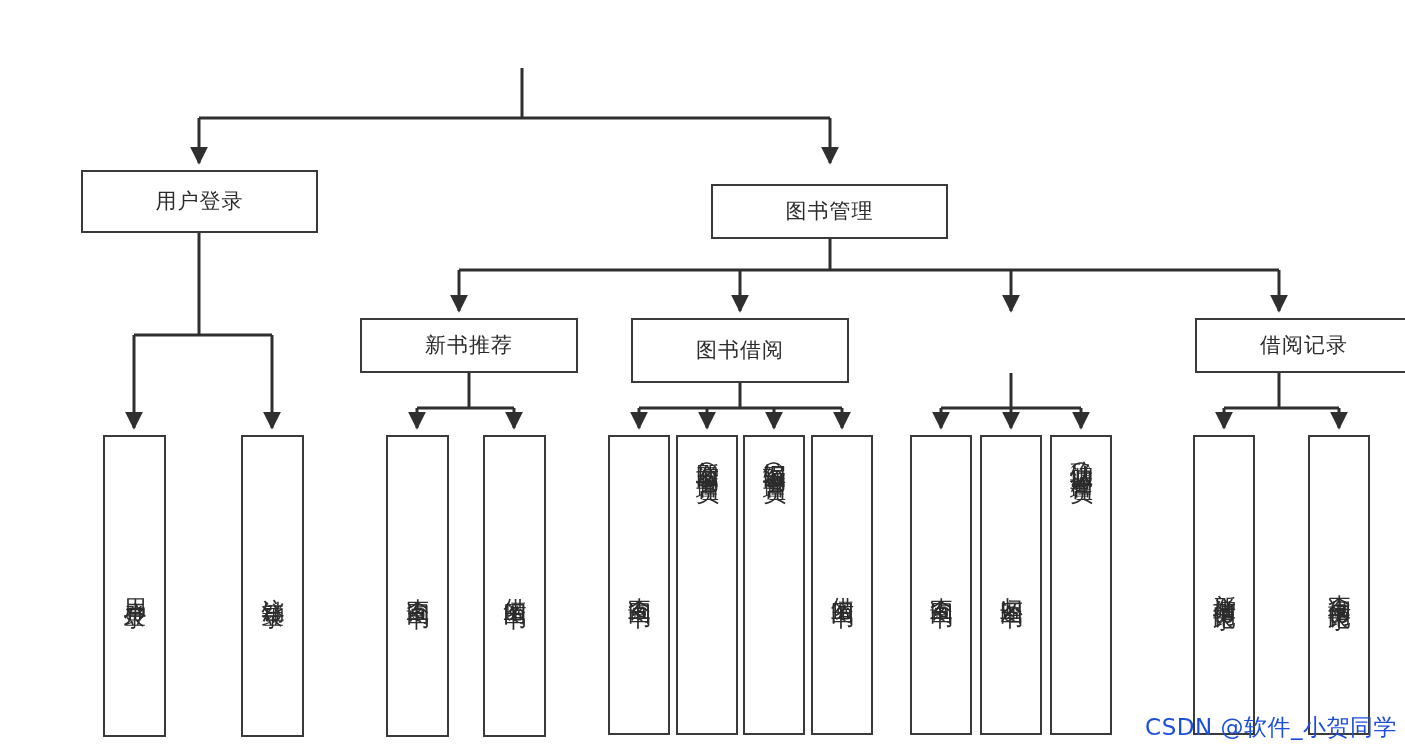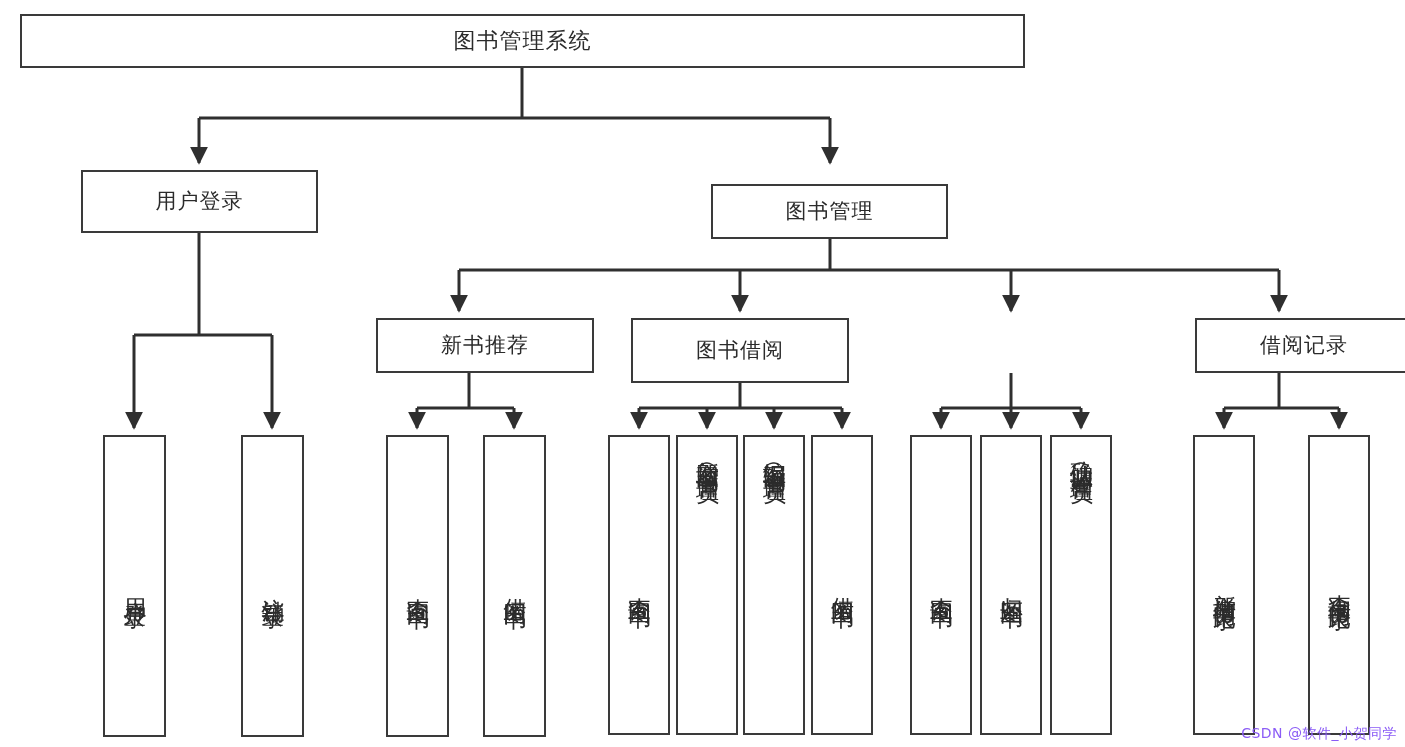--- a/index.html
+++ b/index.html
@@ -64,22 +64,22 @@
     white-space: nowrap;
   }
   .node.vert.centered {
     align-items: center;
     padding-top: 0;
   }
   #watermark {
     position: absolute;
     right: 8px;
     bottom: 4px;
-    font-size: 14px;
-    color: #8b5cf6;
+    font-size: 23px;
+    color: #1d4ed8;
     white-space: nowrap;
     letter-spacing: 0.5px;
     margin-top: 12px;
   }
 </style>
 </head>
 <body>
 
 <div id="canvas">
 
@@ -126,32 +126,29 @@
       <path d="M 1011 408 L 1011 428" marker-end="url(#arrow)"></path>
       <path d="M 1081 408 L 1081 428" marker-end="url(#arrow)"></path>
 
       <path d="M 1279 373 L 1279 408"></path>
       <path d="M 1224 408 L 1339 408"></path>
       <path d="M 1224 408 L 1224 428" marker-end="url(#arrow)"></path>
       <path d="M 1339 408 L 1339 428" marker-end="url(#arrow)"></path>
     </g>
   </svg>
 
-  <div class="node horiz root" style="left:20px; top:14px; width:1005px; height:54px;">
-    <span class="label">图书管理系统</span>
-  </div>
 
   <div class="node horiz" style="left:81px; top:170px; width:237px; height:63px;">
     <span class="label">用户登录</span>
   </div>
   <div class="node horiz" style="left:711px; top:184px; width:237px; height:55px;">
     <span class="label">图书管理</span>
   </div>
 
-  <div class="node horiz" style="left:360px; top:318px; width:218px; height:55px;margin-left:16px;">
+  <div class="node horiz" style="left:360px; top:318px; width:218px; height:55px;">
     <span class="label">新书推荐</span>
   </div>
   <div class="node horiz" style="left:631px; top:318px; width:218px; height:65px;">
     <span class="label">图书借阅</span>
   </div>
   <div class="node horiz" style="left:1195px; top:318px; width:218px; height:55px;">
     <span class="label">借阅记录</span>
   </div>
 
   <div class="node vert centered" style="left:103px; top:435px; width:63px; height:302px;">

